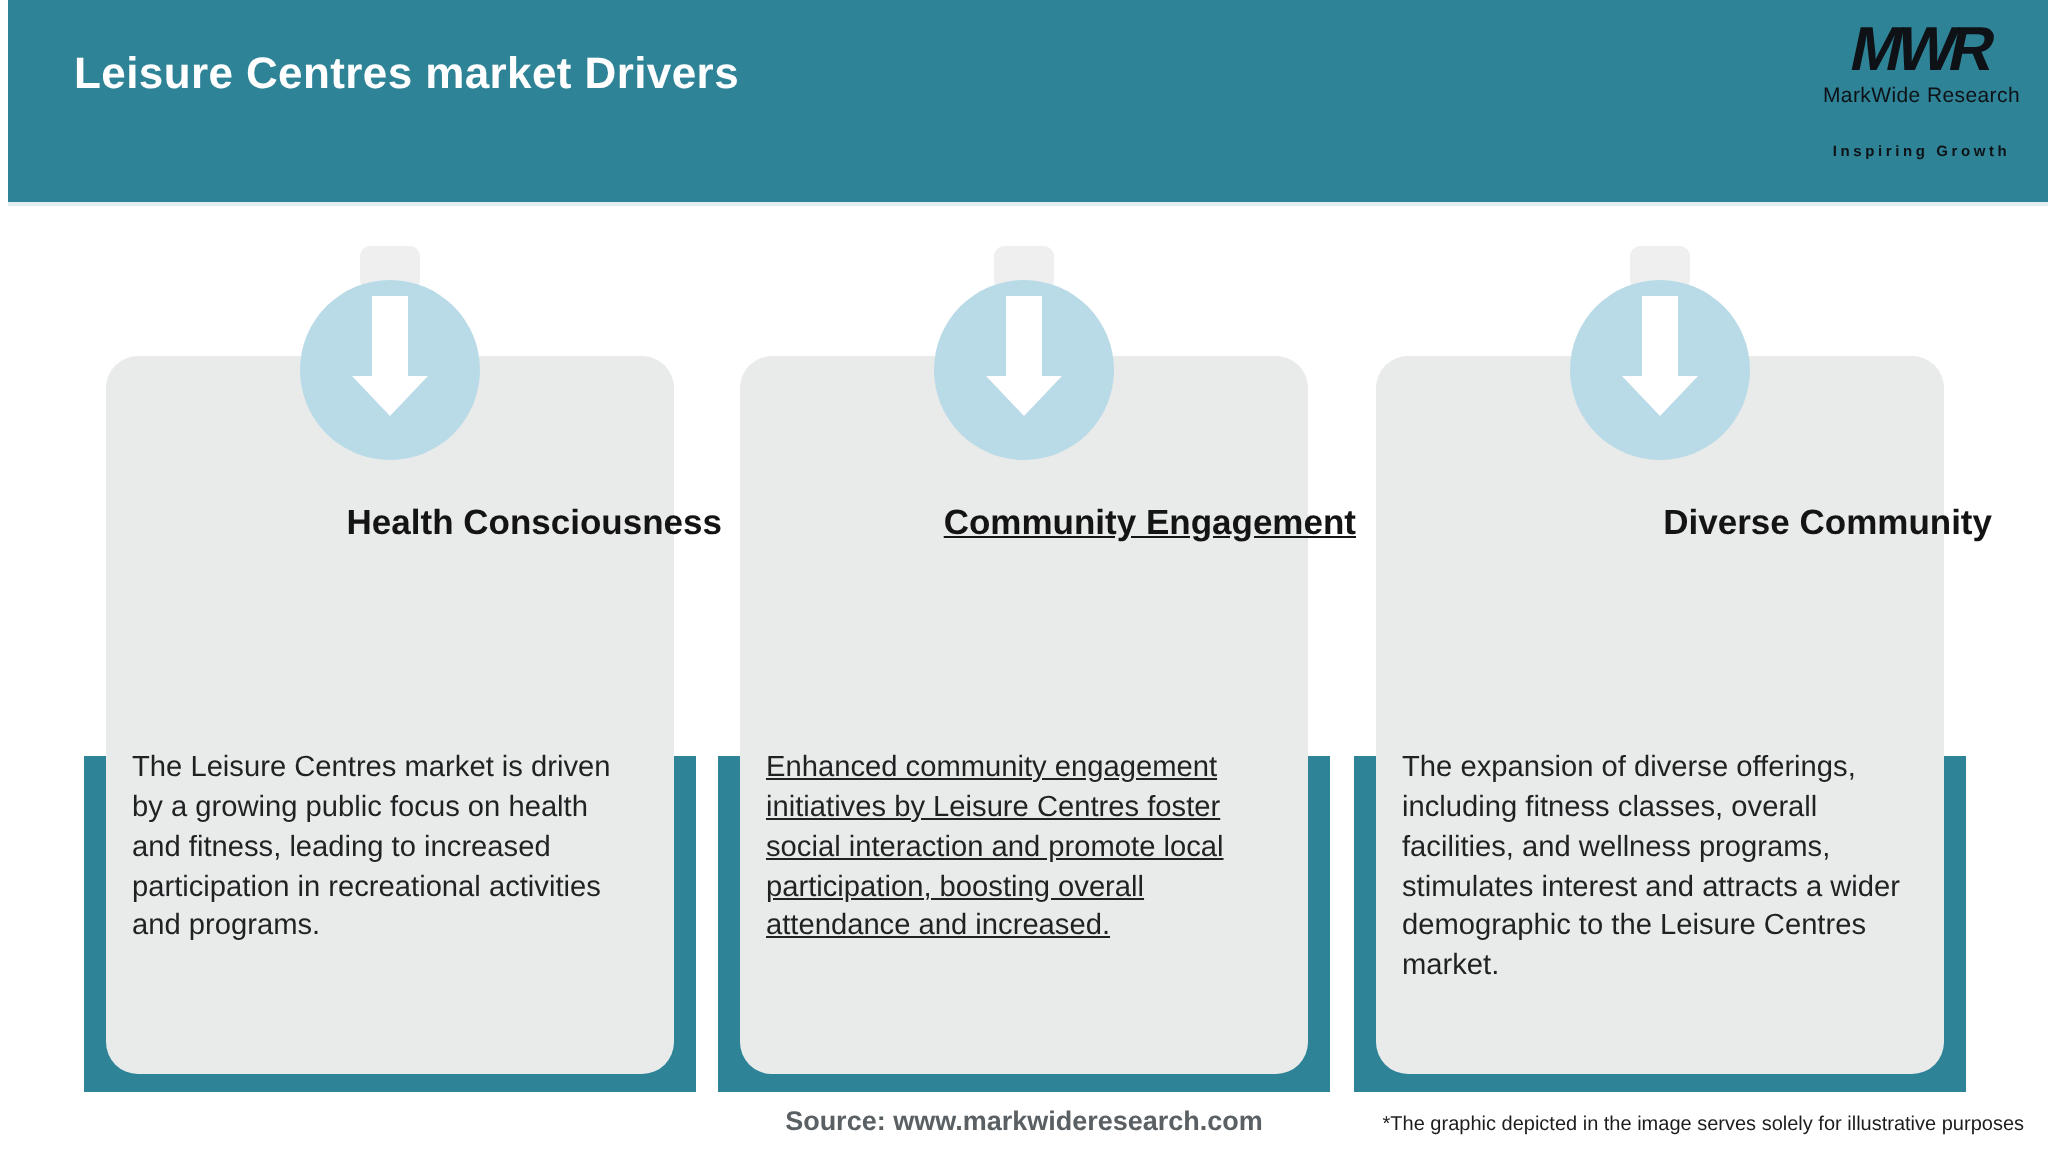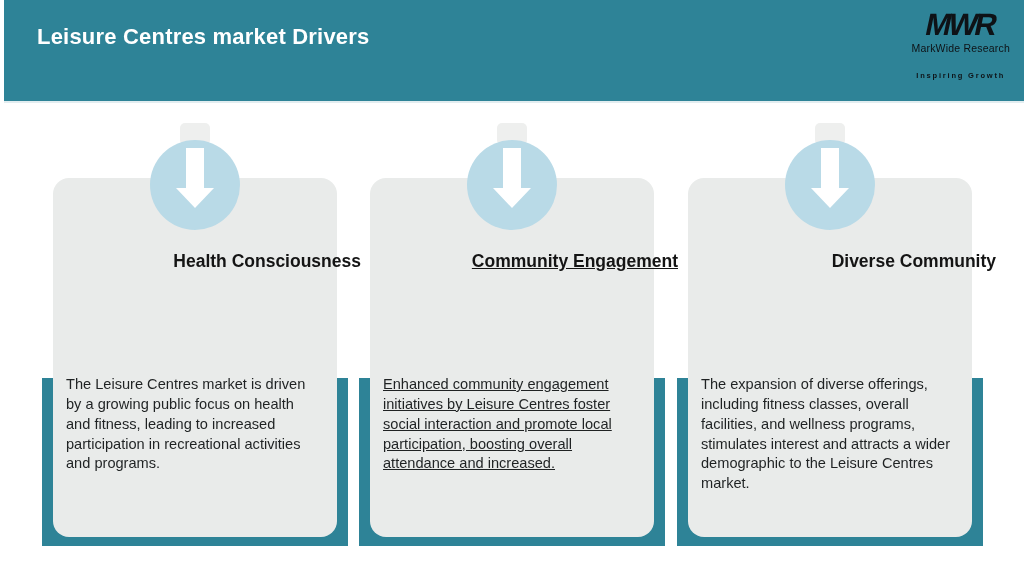--- a/index.html
+++ b/index.html
@@ -115,14 +115,16 @@
     <div class="tab"></div>
     <div class="circle">
       <svg class="arrow-svg" width="38" height="60" viewBox="0 0 38 60">
         <polygon points="10,0 28,0 28,40 38,40 19,60 0,40 10,40" fill="#ffffff"></polygon>
       </svg>
     </div>
     <div class="card-title">Diverse Community</div>
     <div class="card-body">The expansion of diverse offerings, including fitness classes, overall facilities, and wellness programs, stimulates interest and attracts a wider demographic to the Leisure Centres market.</div>
   </div>
 
+  <div class="source">Source: www.markwideresearch.com</div>
+  <div class="disclaimer">*The graphic depicted in the image serves solely for illustrative purposes</div>
 
 </div>
 
 </body></html>

